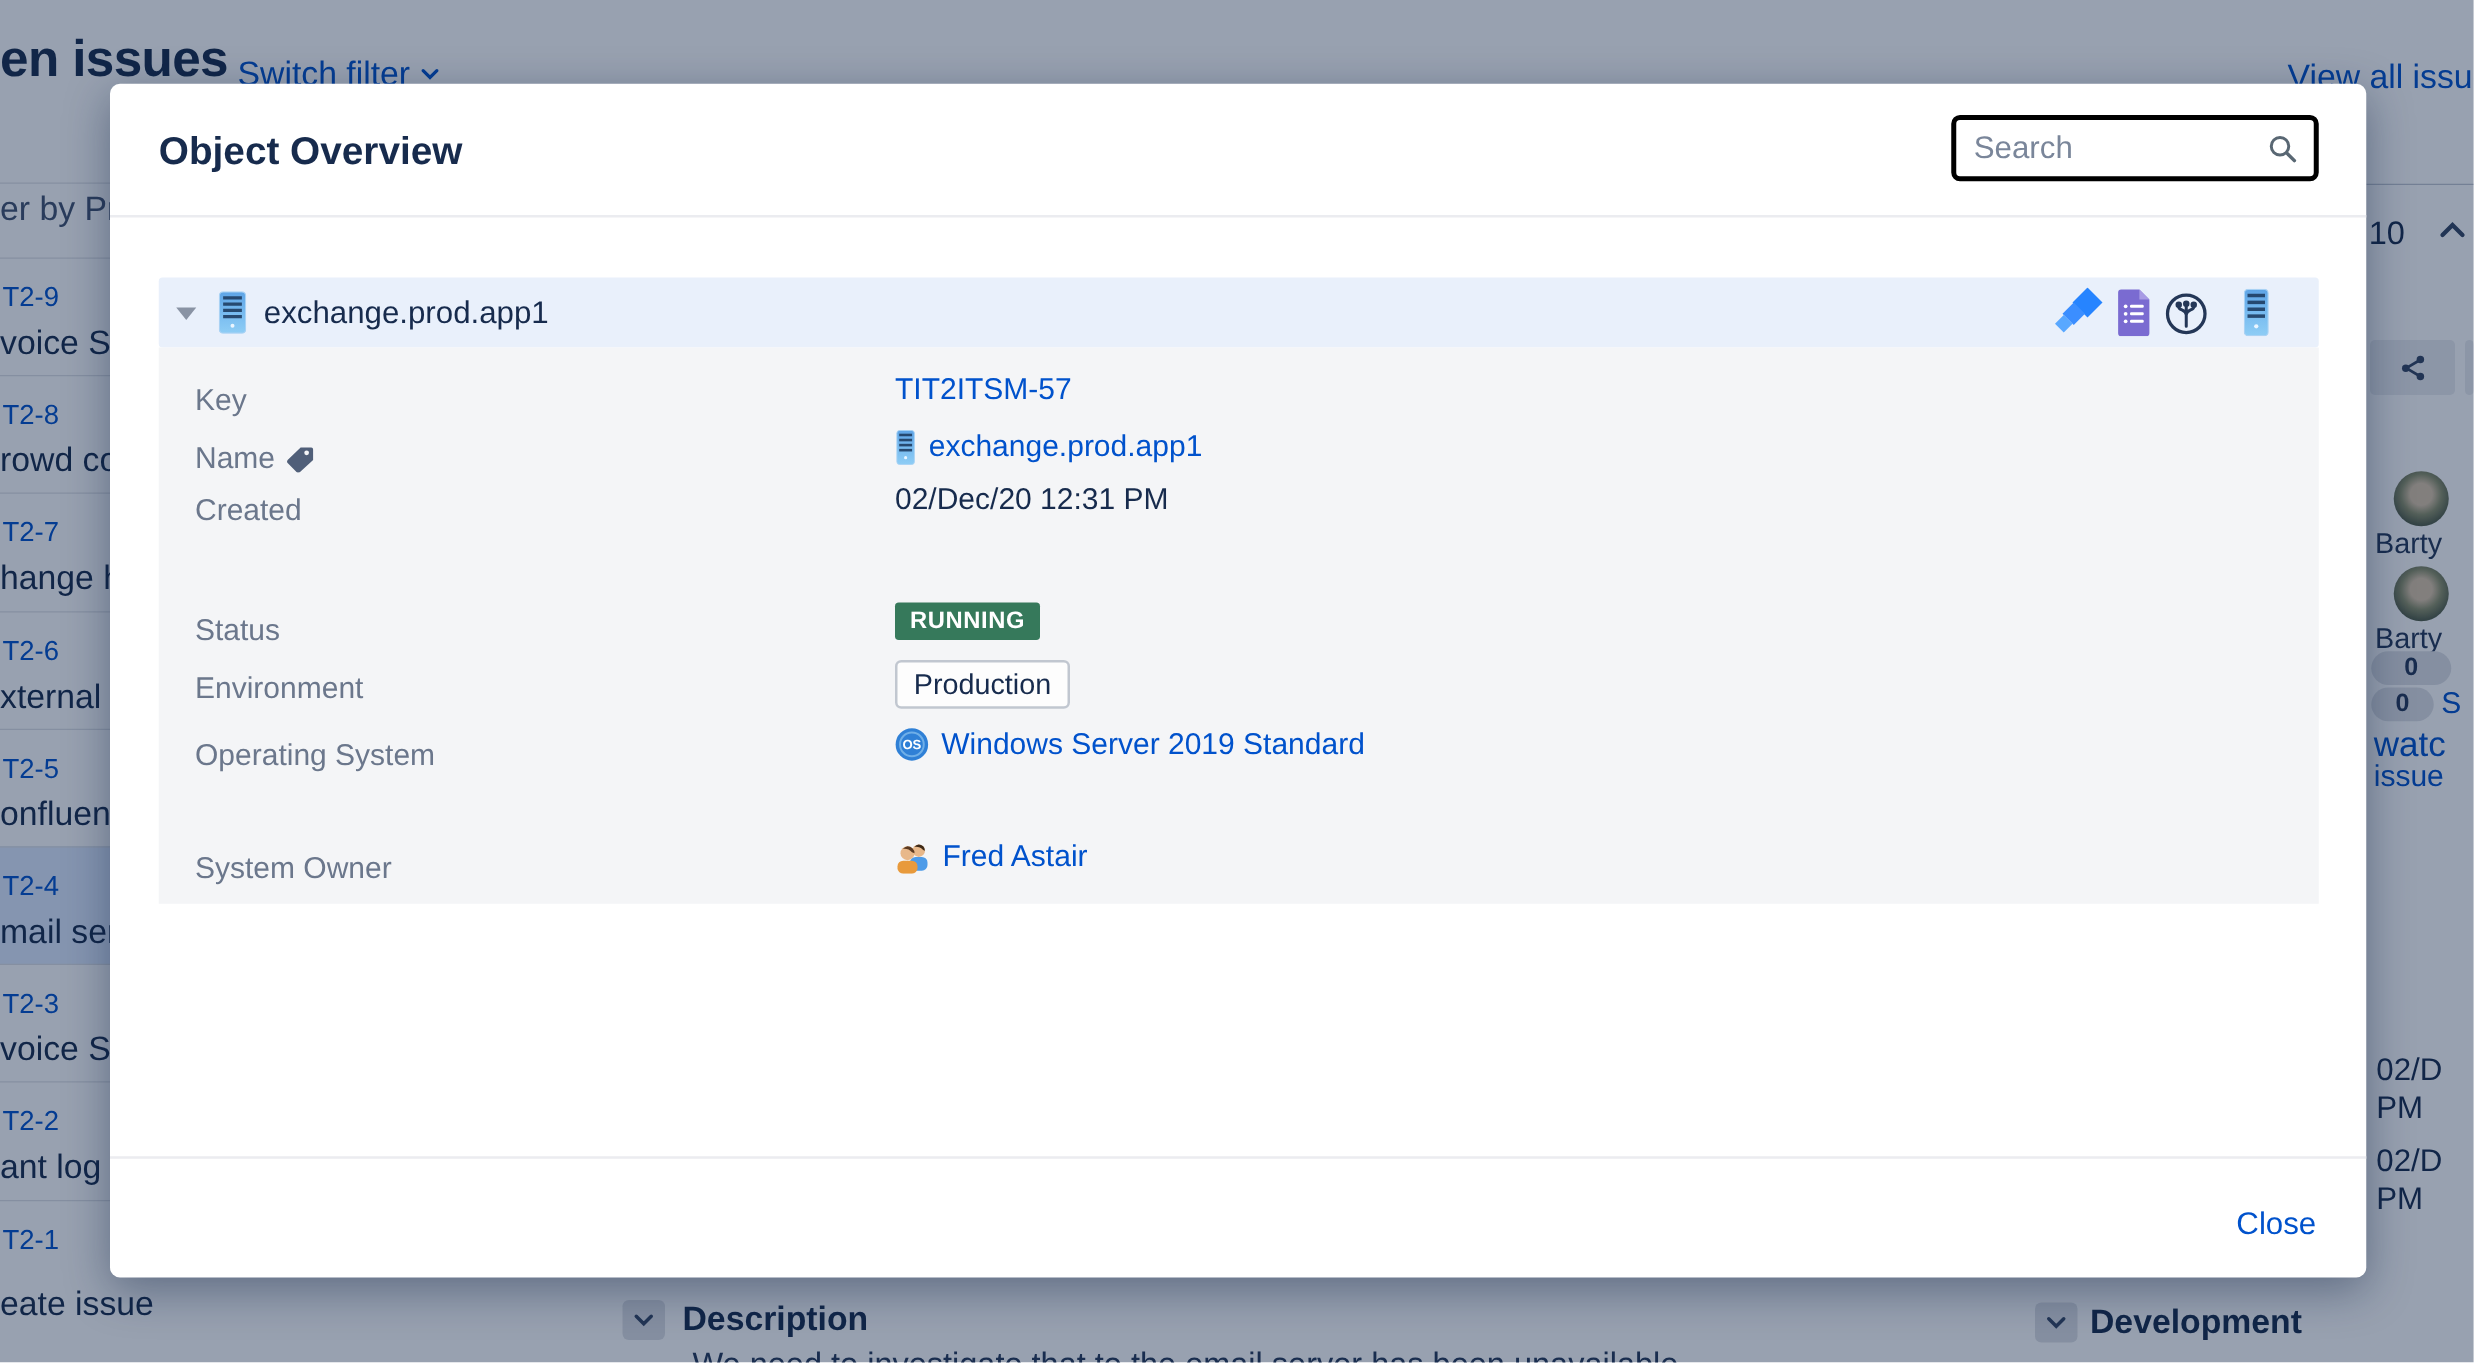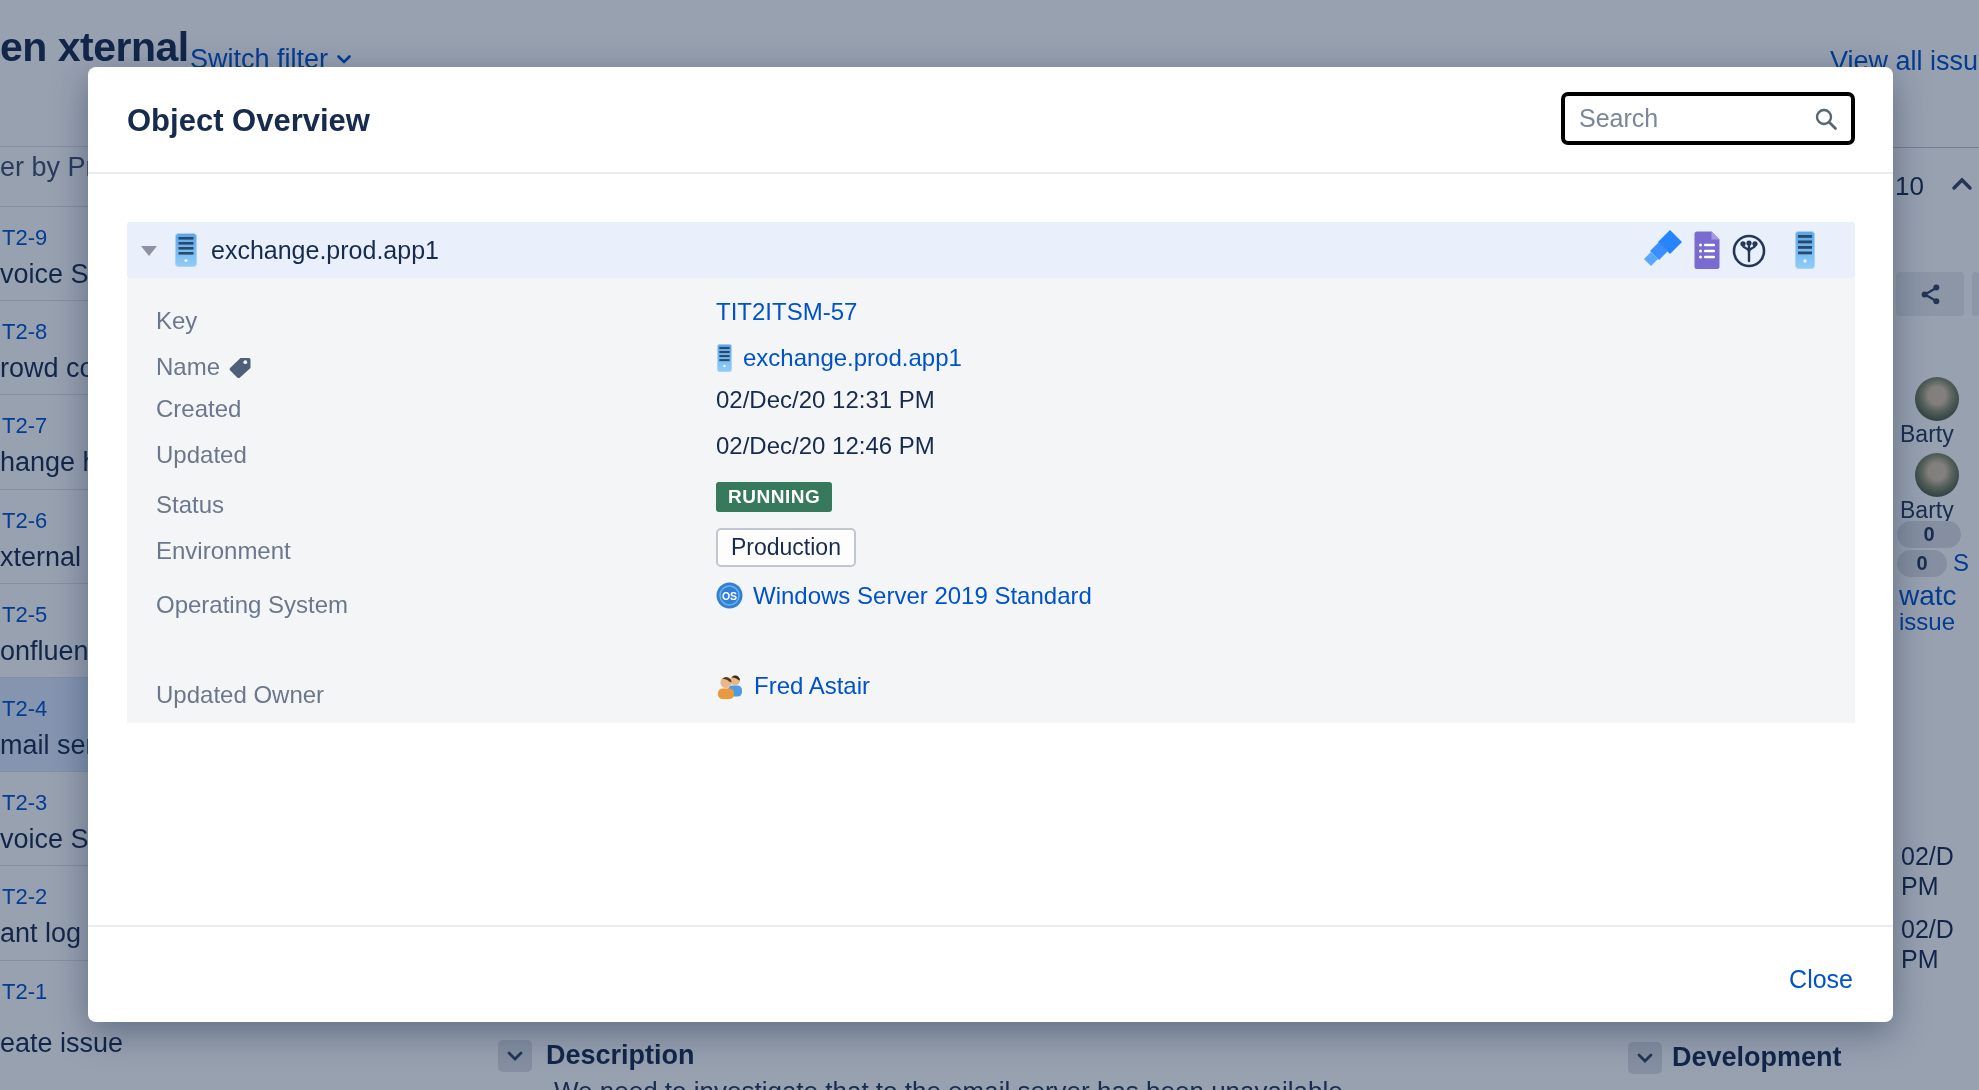--- a/index.html
+++ b/index.html
@@ -60,21 +60,21 @@
           font-size:23px;padding:4px 13px;}
   .m-footdiv{left:0;right:0;top:858px;height:2px;background:#EBECF0;position:absolute;}
   .m-close{position:absolute;right:40px;top:898px;font-size:25px;color:#0052CC;cursor:pointer;text-decoration:none;}
   .icon{display:inline-block;}
 </style>
 </head>
 <body>
 
 <div id="background">
 
-  <div class="abs bg-heading" style="left:0;top:24px;">en xternal</div>
+  <div class="abs bg-heading" style="left:0;top:24px;">en issues</div>
 
   <div class="abs" style="left:190px;top:44px;display:flex;align-items:center;gap:9px;">
     <span class="bg-link">Switch filter</span>
     <svg class="icon" width="14" height="10" viewBox="0 0 14 10">
         <path d="M1.5 1.5 L7 7 L12.5 1.5" fill="none" stroke="#0052CC" stroke-width="2.6" stroke-linecap="round"></path>
       </svg>
   </div>
 
   <div class="abs bg-link" style="left:1830px;top:46px;">View all issue</div>
 
@@ -279,24 +279,20 @@
         </svg>
         <a class="vlink">exchange.prod.app1</a>
       </span>
     </div>
 
     <div class="frow" style="top:108px;">
       <span class="flabel">Created</span>
       <span class="fvalue vtext">02/Dec/20 12:31 PM</span>
     </div>
 
-    <div class="frow" style="top:154px;">
-      <span class="flabel">Updated</span>
-      <span class="fvalue vtext">02/Dec/20 12:46 PM</span>
-    </div>
 
     <div class="frow" style="top:204px;">
       <span class="flabel">Status</span>
       <span class="fvalue">
           <span class="badge">RUNNING</span>
         </span>
     </div>
 
     <div class="frow" style="top:250px;">
       <span class="flabel">Environment</span>
@@ -312,21 +308,21 @@
           <circle cx="13.5" cy="13.5" r="13" fill="#2F80D6"></circle>
           <circle cx="13.5" cy="13.5" r="9.5" fill="none" stroke="#6FAFE8" stroke-width="1.6"></circle>
           <text x="13.5" y="17.6" text-anchor="middle" font-family="Liberation Sans, sans-serif" font-size="10.5" font-weight="bold" fill="#fff">OS</text>
         </svg>
         <a class="vlink">Windows Server 2019 Standard</a>
       </span>
     </div>
 
 
     <div class="frow" style="top:394px;">
-      <span class="flabel">Updated Owner</span>
+      <span class="flabel">System Owner</span>
       <span class="fvalue">
         <svg class="icon" width="28" height="27" viewBox="0 0 28 27">
           <circle cx="19" cy="8.5" r="5" fill="#E8B88A"></circle>
           <path d="M19 3.5 a5 5 0 0 1 5 5 l-1.5 -0.5 a8 8 0 0 0 -7 -2.5 a5 5 0 0 1 3.5 -2 z" fill="#3D2A18"></path>
           <rect x="12" y="13.5" width="14" height="11" rx="4.5" fill="#4D9BE8"></rect>
           <circle cx="10" cy="10.5" r="5.6" fill="#E8B88A"></circle>
           <path d="M10 4.9 a5.6 5.6 0 0 1 5.6 5.6 l-2 -0.8 a8.5 8.5 0 0 0 -7.3 -2.6 a5.6 5.6 0 0 1 3.7 -2.2 z" fill="#5B3A21"></path>
           <rect x="2" y="16.5" width="16" height="10.5" rx="4.5" fill="#E89A3C"></rect>
         </svg>
         <a class="vlink">Fred Astair</a>

